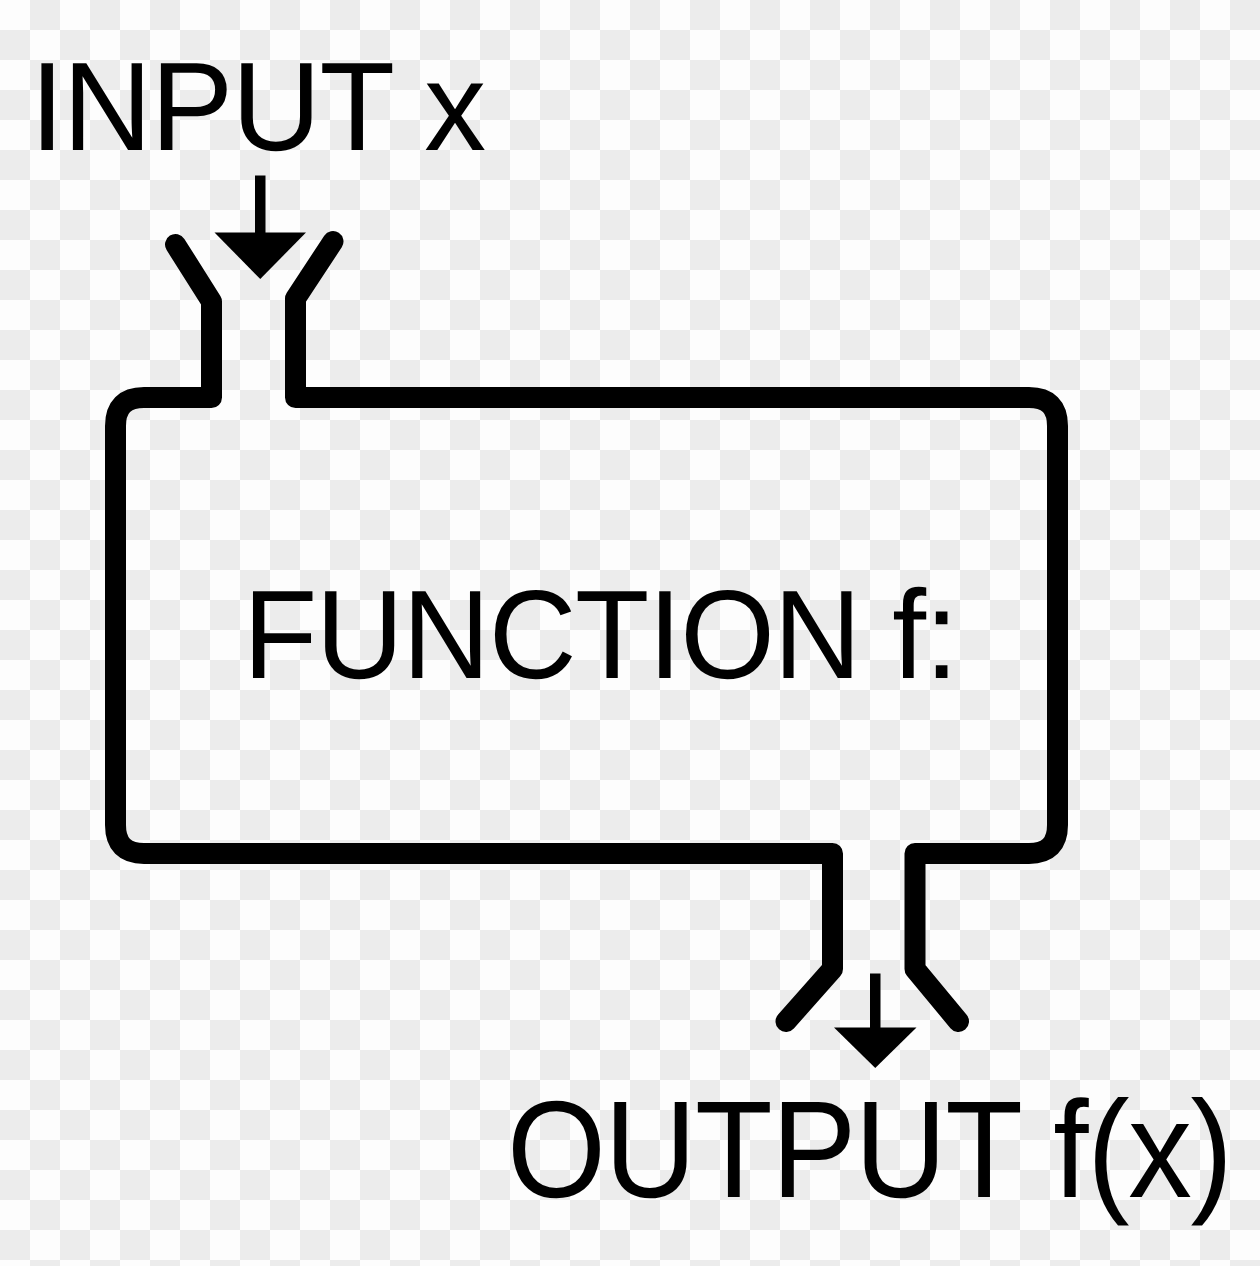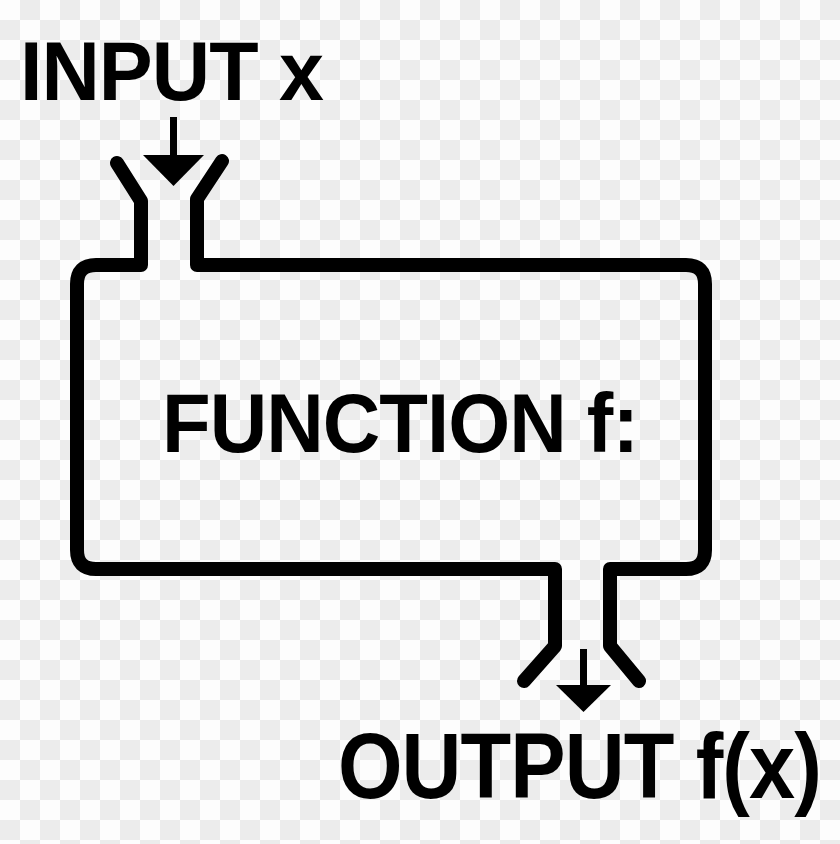--- a/index.html
+++ b/index.html
@@ -13,21 +13,20 @@
     font-family: "Liberation Sans", sans-serif;
   }
   .stage {
     position: relative;
     width: 840px;
     height: 844px;
     background-color: var(--paper);
     background-image: repeating-conic-gradient(var(--checker) 0% 25%, var(--paper) 0% 50%);
     background-size: 40px 40px;
     background-position: 0 0;
-    font-weight: bold;
   }
   svg.diagram {
     position: absolute;
     left: 0;
     top: 0;
     display: block;
   }
   .ink-stroke {
     fill: none;
     stroke: var(--ink);

